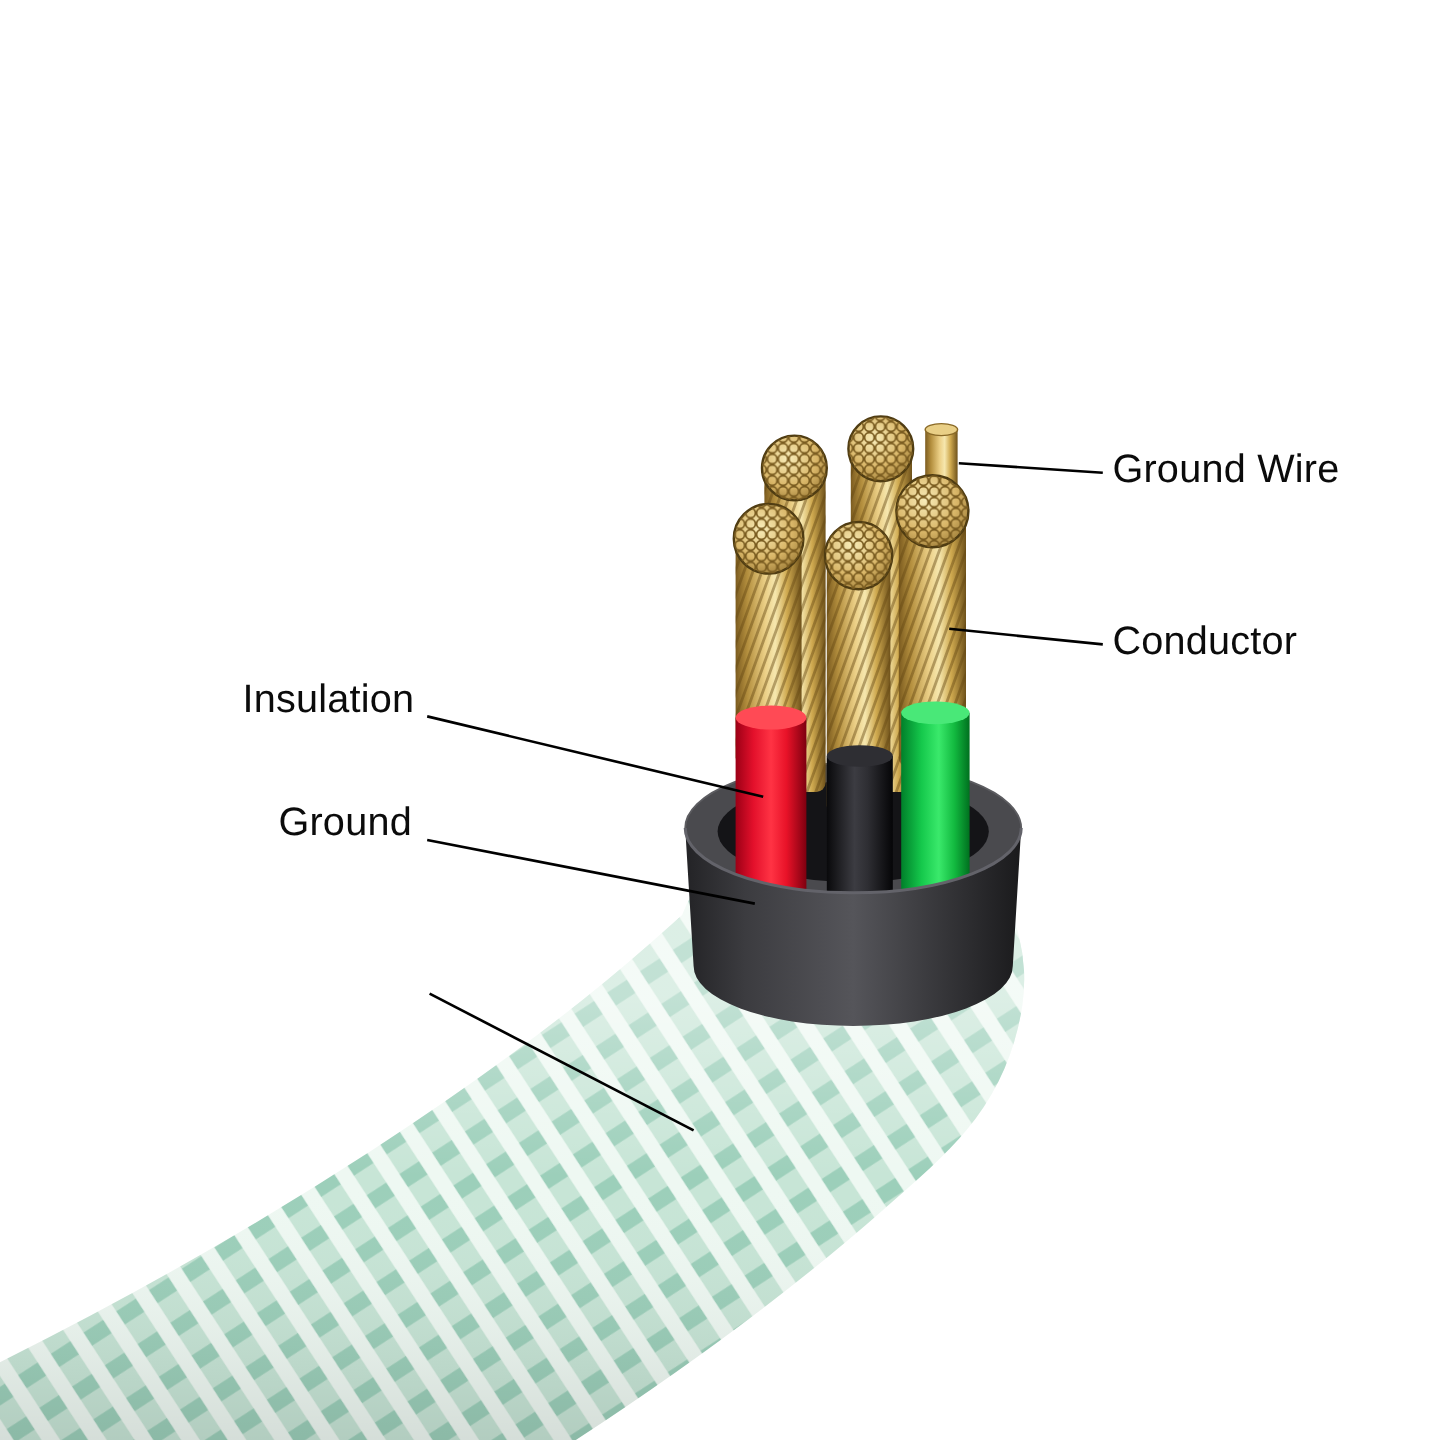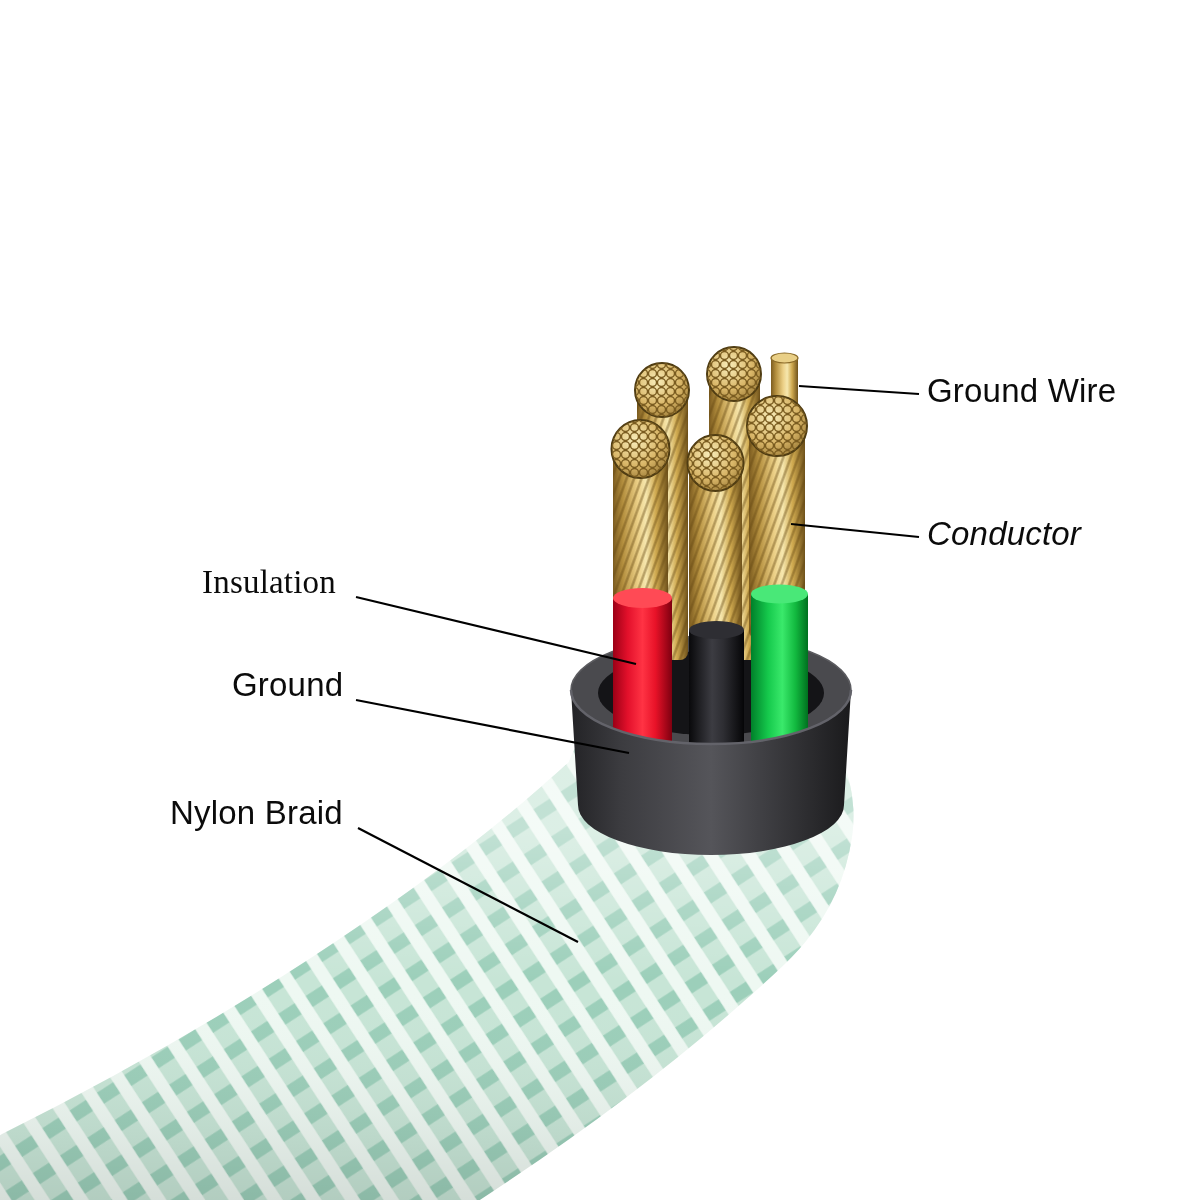--- a/index.html
+++ b/index.html
@@ -158,17 +158,16 @@
     <g stroke="#000000" stroke-width="2.2">
       <line x1="799" y1="386" x2="919" y2="394" stroke="#000000"></line>
       <line x1="791" y1="524" x2="919" y2="537" stroke="#000000"></line>
       <line x1="356" y1="597" x2="636" y2="664" stroke="#000000"></line>
       <line x1="356" y1="700" x2="629" y2="753" stroke="#000000"></line>
       <line x1="358" y1="828" x2="578" y2="942" stroke="#000000"></line>
     </g>
   </svg>
 
   <div class="callout-label" style="left:927px;top:373px;">Ground Wire</div>
-  <div class="callout-label" style="left:927px;top:516px;font-style:italic;">Conductor</div>
-  <div class="callout-label" style="left:202px;top:564px;font-family:Liberation Serif, serif;">Insulation</div>
+  <div class="callout-label" style="left:927px;top:516px;">Conductor</div>
+  <div class="callout-label" style="left:202px;top:564px;">Insulation</div>
   <div class="callout-label" style="left:232px;top:667px;">Ground</div>
-  <div class="callout-label" style="left:170px;top:795px;">Nylon Braid</div>
 </div>
 
 </body></html>

